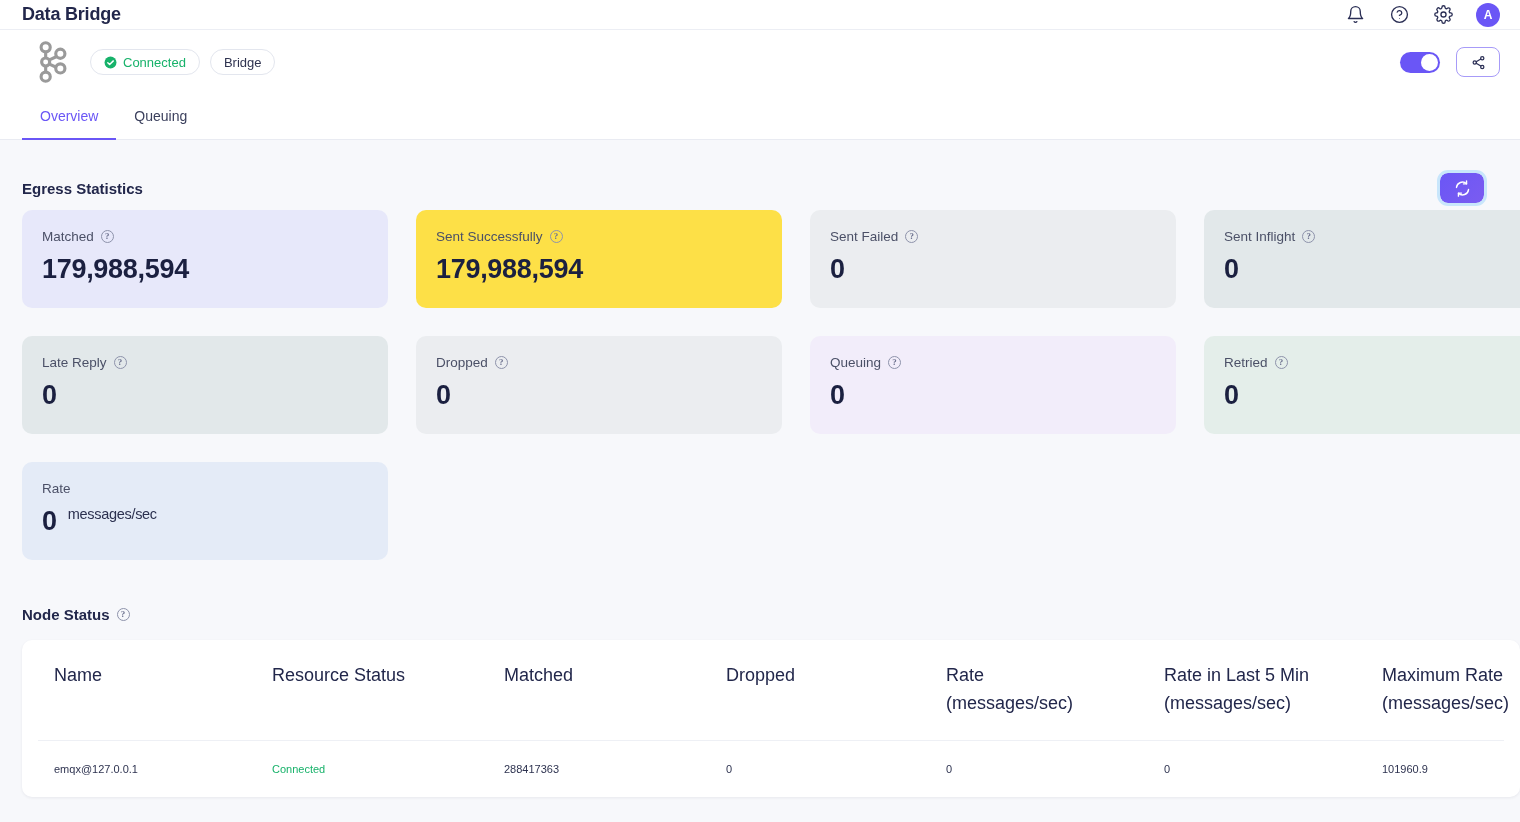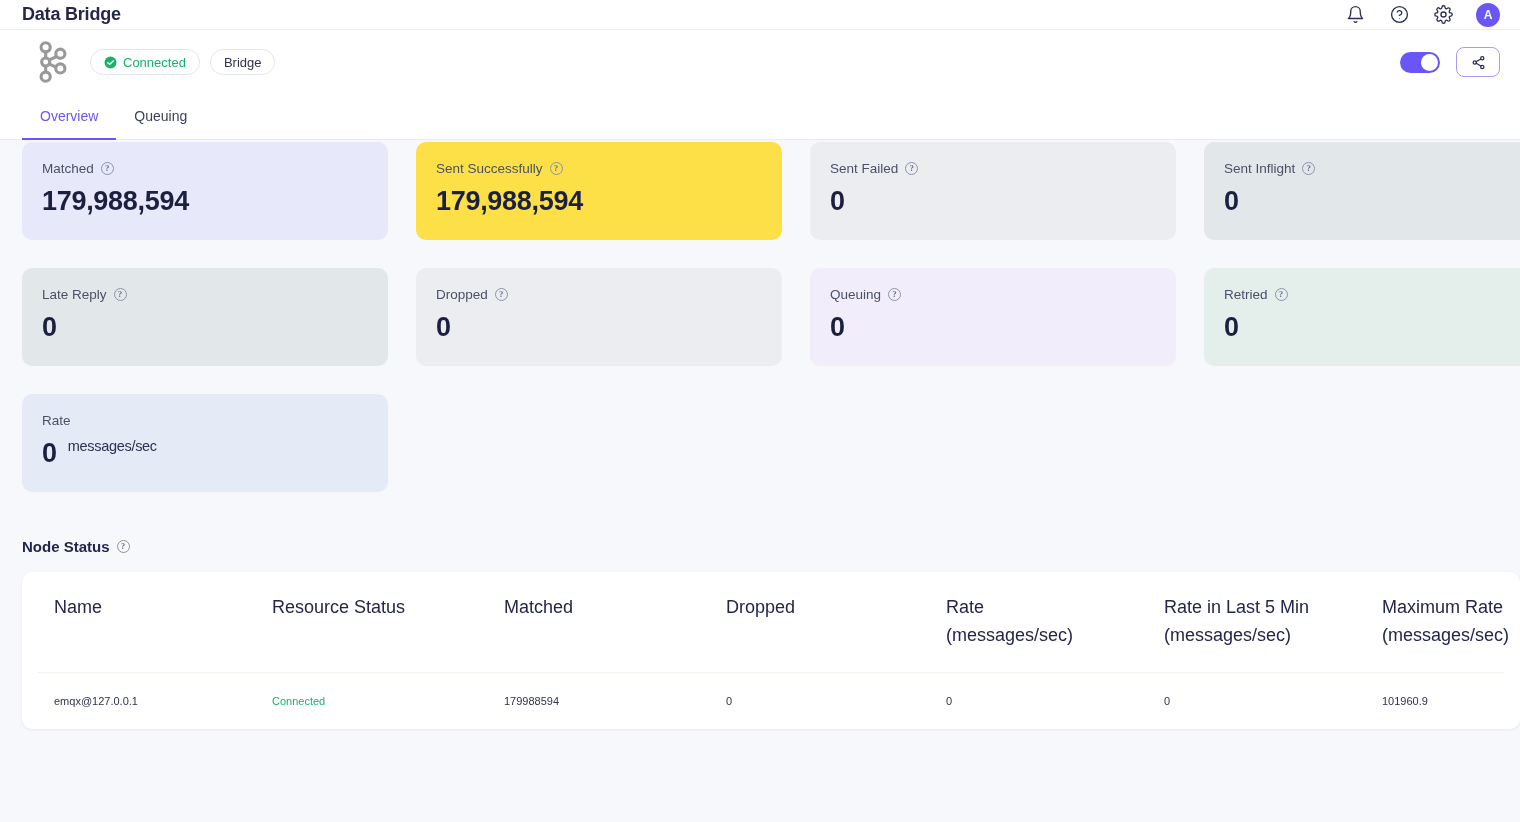--- a/index.html
+++ b/index.html
@@ -222,20 +222,31 @@
   </div>
 </div>
 
 <div class="tabs">
   <div class="tab active">Overview</div>
   <div class="tab">Queuing</div>
 </div>
 
 <div class="content">
 
+  <div class="section-head">
+    <div class="section-title">Egress Statistics</div>
+    <button class="refresh-btn">
+      <svg width="17" height="17" viewBox="0 0 24 24" fill="none" stroke="currentColor" stroke-width="2" stroke-linecap="round" stroke-linejoin="round">
+        <path d="M20.5 13.5a8.5 8.5 0 0 1-14.2 5.3"></path>
+        <path d="M3.5 10.5a8.5 8.5 0 0 1 14.2-5.3"></path>
+        <polyline points="17.7 1.2 17.7 5.5 13.4 5.5"></polyline>
+        <polyline points="6.3 22.8 6.3 18.5 10.6 18.5"></polyline>
+      </svg>
+    </button>
+  </div>
 
   <div class="stat-grid" id="stat-grid">
       <div class="stat-card c-lavender">
         <div class="stat-label">
           <span>Matched</span>
           <span class="help">?</span>
         </div>
         <div class="stat-value">
           <span>179,988,594</span>
         </div>
@@ -329,21 +340,21 @@
           <th class="col-drop">Dropped</th>
           <th class="col-rate">Rate<br>(messages/sec)</th>
           <th class="col-rate5">Rate in Last 5 Min<br>(messages/sec)</th>
           <th>Maximum Rate<br>(messages/sec)</th>
         </tr>
       </thead>
       <tbody id="node-rows">
           <tr>
             <td>emqx@127.0.0.1</td>
             <td class="ok">Connected</td>
-            <td>179988594</td>
+            <td>288417363</td>
             <td>0</td>
             <td>0</td>
             <td>0</td>
             <td>101960.9</td>
           </tr>
         </tbody>
     </table>
   </div>
 </div>
 

